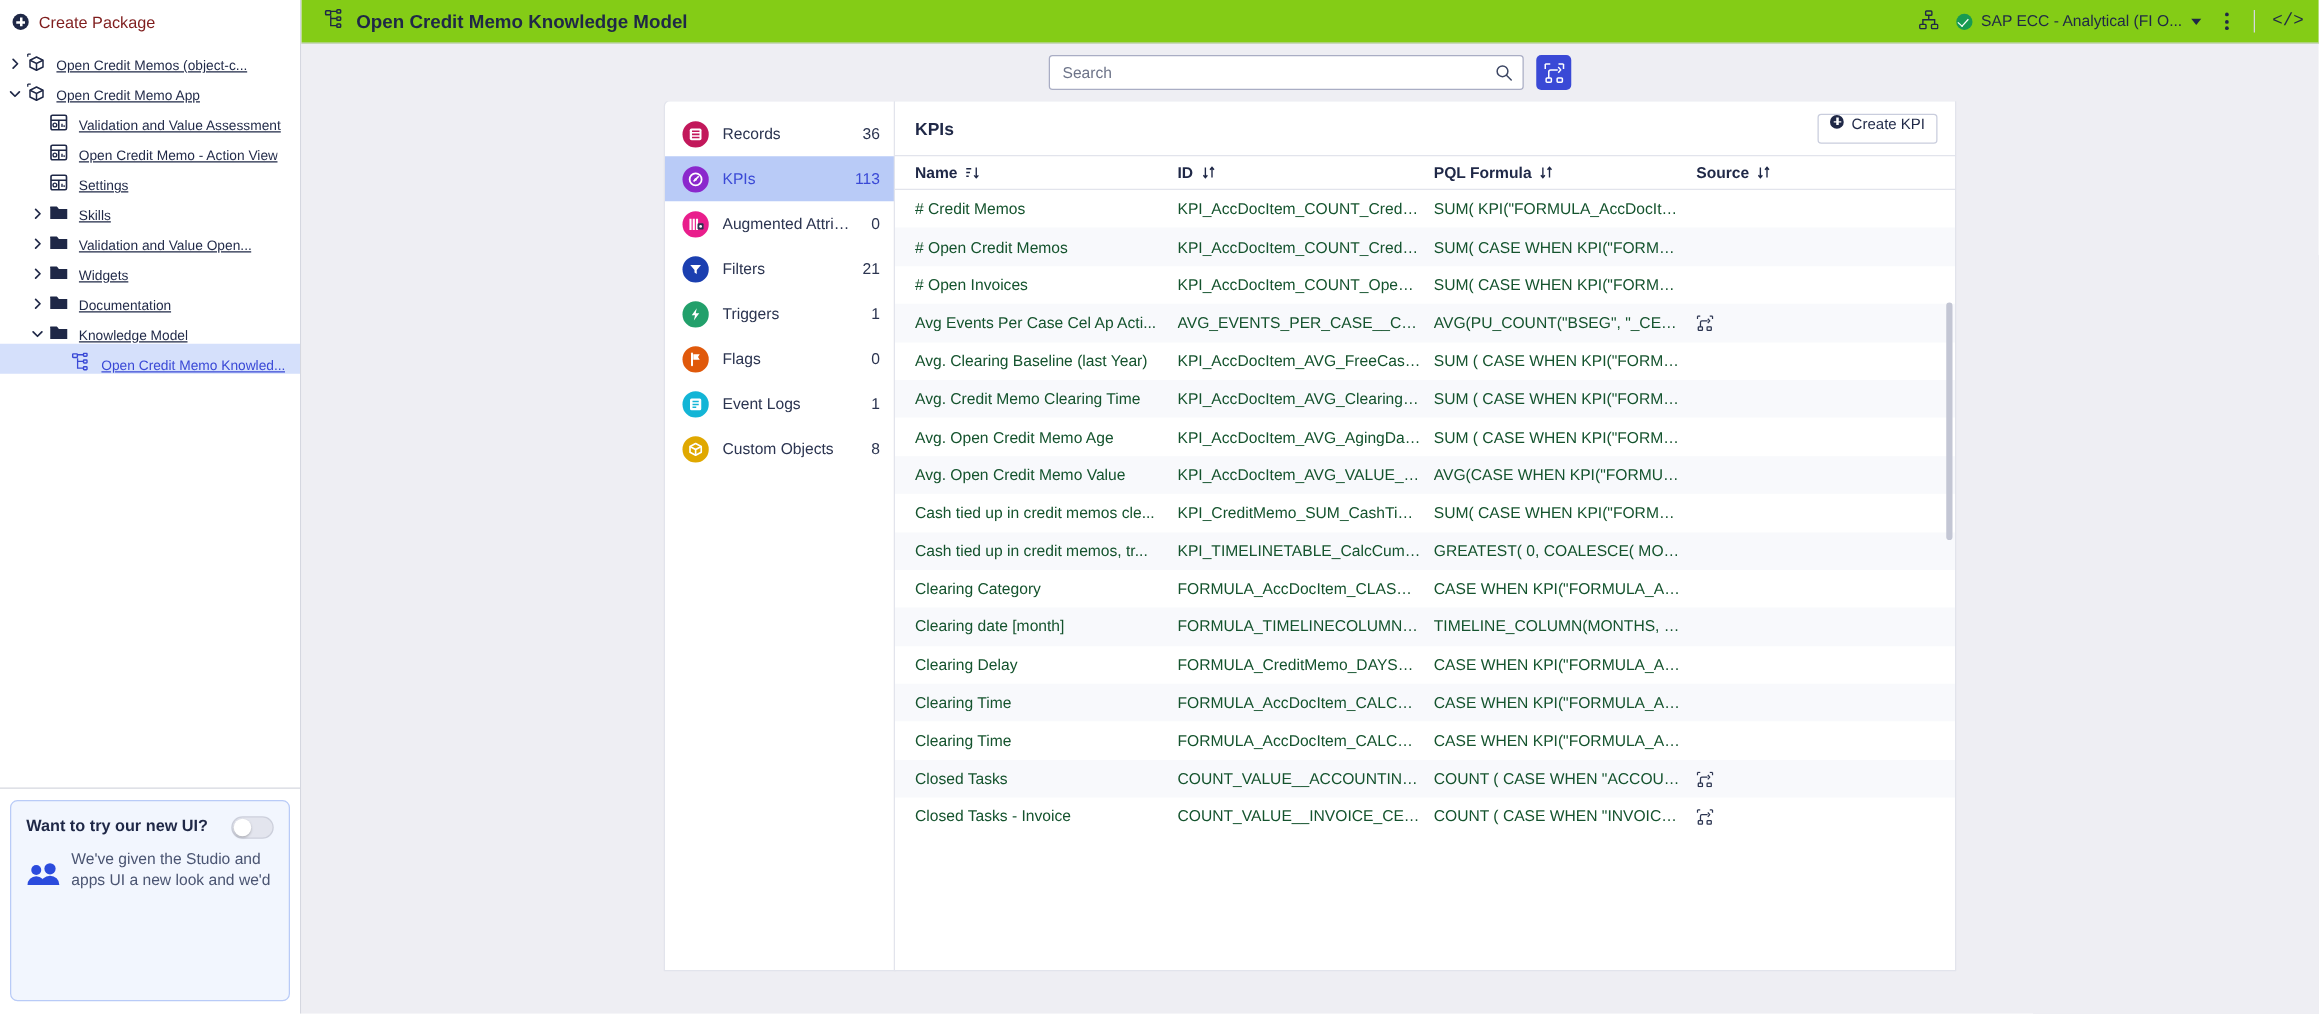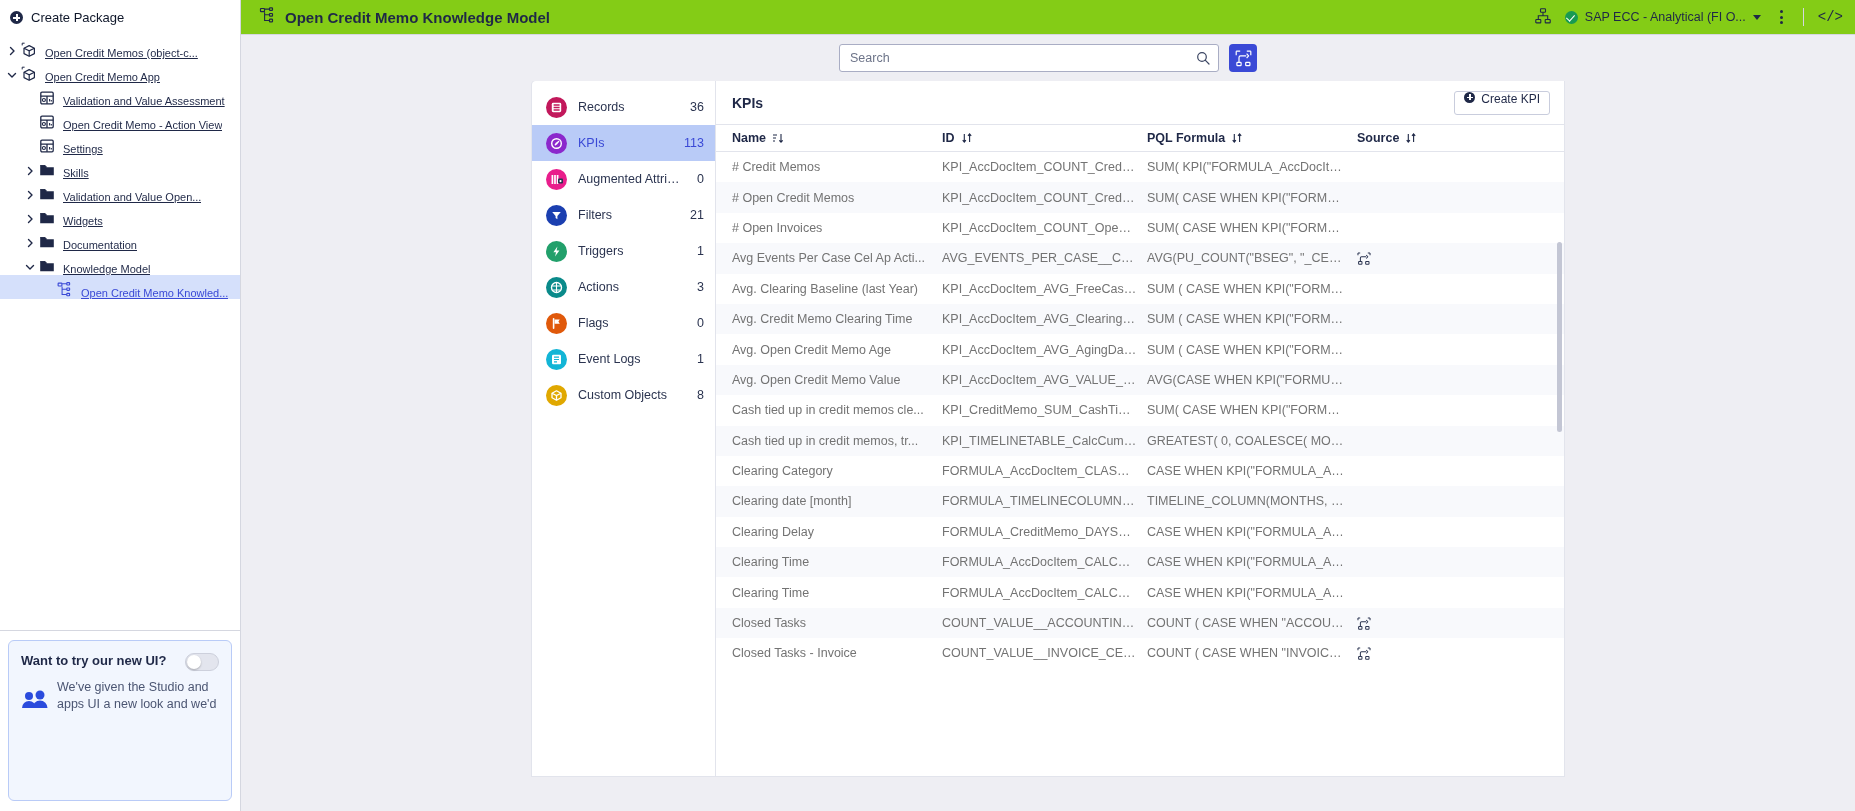--- a/index.html
+++ b/index.html
@@ -18,21 +18,21 @@
     width: 241px; height: 811px;
     background: #ffffff;
     border-right: 1px solid #d5d7e0;
     display: flex; flex-direction: column;
     position: relative;
   }
   .sidebar-tree { padding: 6px 0 0 0; flex: 1; overflow: hidden; }
   .create-package {
     display: flex; align-items: center; gap: 8px;
     padding: 4px 10px 10px 10px;
-    font-size: 13px; color: #0f172a; cursor: pointer;
+    font-size: 13px; color: #7f1d1d; cursor: pointer;
   }
   .plus-circle {
     width: 13px; height: 13px; border-radius: 50%;
     background: #1f2847; position: relative; flex: none;
   }
   .plus-circle::before, .plus-circle::after {
     content: ""; position: absolute; background: #fff;
   }
   .plus-circle::before { left: 3px; top: 6px; width: 7px; height: 1.5px; }
   .plus-circle::after { top: 3px; left: 6px; height: 7px; width: 1.5px; }
@@ -189,21 +189,21 @@
   .col { display: flex; align-items: center; gap: 6px; }
   .c-name { width: 210px; }
   .c-id { width: 205px; }
   .c-pql { width: 210px; }
   .c-src { width: 120px; }
   .sort-ico { display: flex; align-items: center; gap: 1px; color: #1f2847; }
 
   .rows { flex: 1; overflow: hidden; position: relative; }
   .row {
     display: flex; align-items: center; height: 30.4px;
-    padding: 0 16px; font-size: 12.5px; color: #737373;
+    padding: 0 16px; font-size: 12.5px; color: #14532d;
     cursor: pointer;
   }
   .row:nth-child(even) { background: #f8f9fc; }
   .cell { white-space: nowrap; overflow: hidden; text-overflow: ellipsis; padding-right: 10px; }
   .cell.c-src { display: flex; align-items: center; }
 
   .scrollbar {
     position: absolute; right: 2px; top: 90px; width: 5px; height: 190px;
     background: #c3c6d4; border-radius: 3px;
   }
@@ -502,30 +502,20 @@
                 <span class="cat-count">21</span>
               </div>
               <div class="cat-row">
                 <span class="cat-ico" style="background:#22a06b">
                   <svg width="13" height="13" viewBox="0 0 13 13">
                     <path d="M7.4 1.6 L3.4 7.2 h2.6 l-0.9 4.2 L9.4 5.6 H6.6 Z" fill="#fff"></path>
                   </svg>
                 </span>
                 <span class="cat-label">Triggers</span>
                 <span class="cat-count">1</span>
-              </div>
-              <div class="cat-row">
-                <span class="cat-ico" style="background:#0a8a8a">
-                  <svg width="13" height="13" viewBox="0 0 13 13">
-                    <circle cx="6.5" cy="6.5" r="5" fill="none" stroke="#fff" stroke-width="1.4" stroke-linecap="round"></circle>
-                    <path d="M2.3 5 h8.4 M6.5 1.6 v9.8 M3.1 9 h6.8" stroke="#fff" stroke-width="1.1" fill="none"></path>
-                  </svg>
-                </span>
-                <span class="cat-label">Actions</span>
-                <span class="cat-count">3</span>
               </div>
               <div class="cat-row">
                 <span class="cat-ico" style="background:#e0590b">
                   <svg width="13" height="13" viewBox="0 0 13 13">
                     <path d="M3.6 1.8 v9.4" stroke="#fff" stroke-width="1.6" stroke-linecap="round"></path>
                     <path d="M4.6 2.4 h5.2 l-1.4 2.2 1.4 2.2 H4.6 Z" fill="#fff"></path>
                   </svg>
                 </span>
                 <span class="cat-label">Flags</span>
                 <span class="cat-count">0</span>

